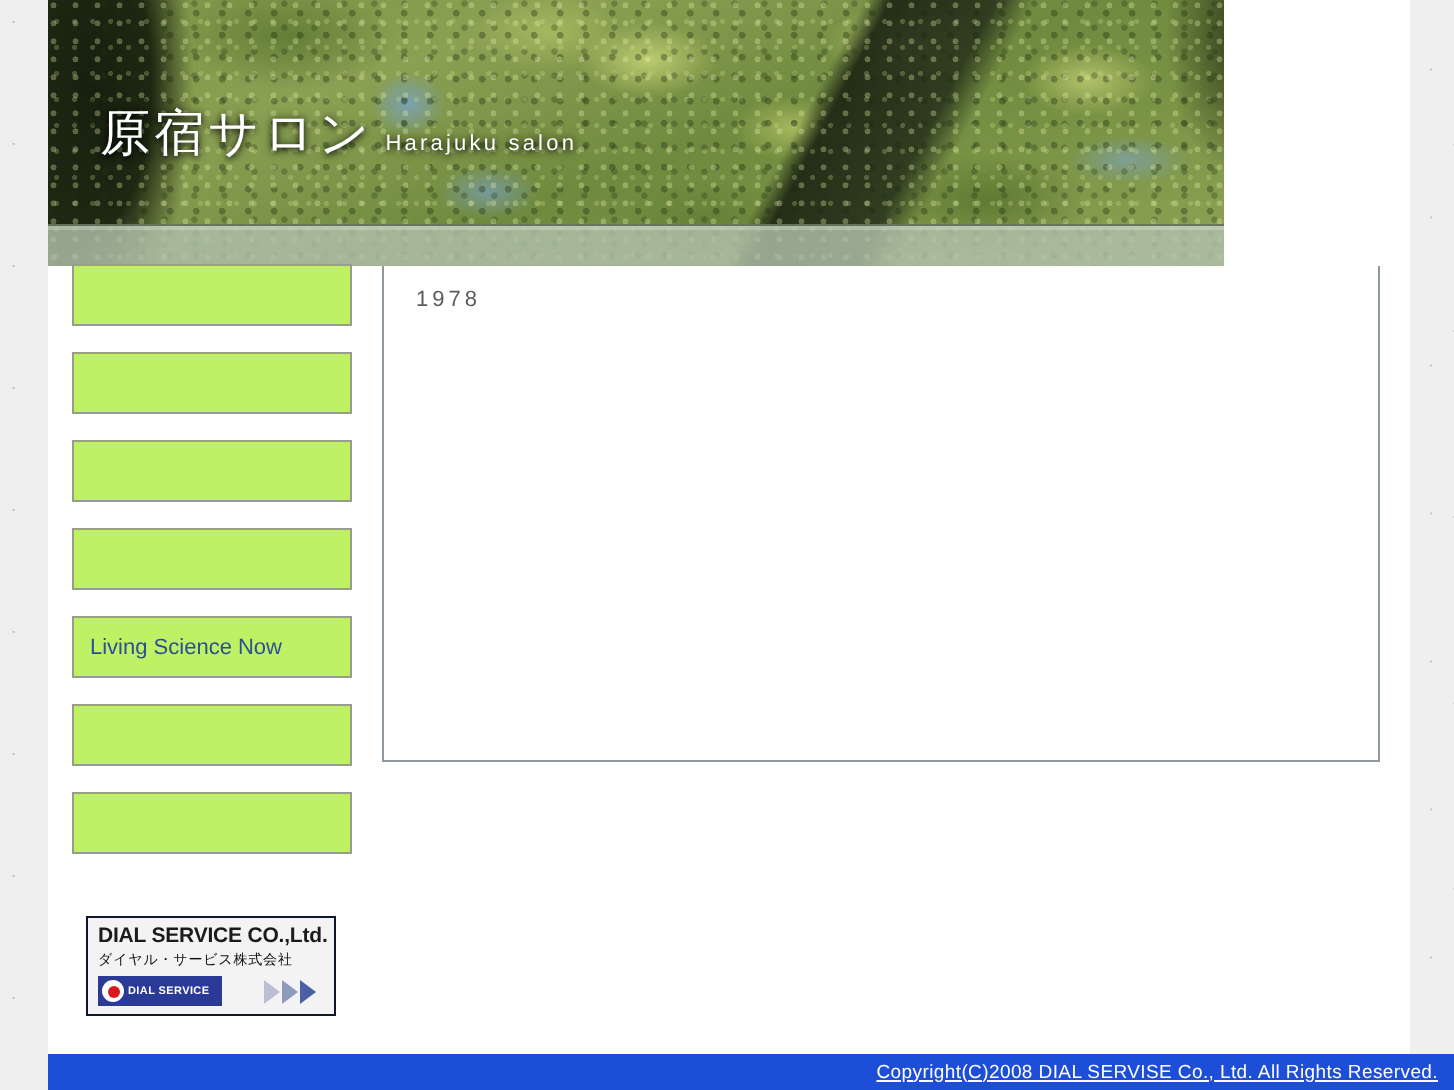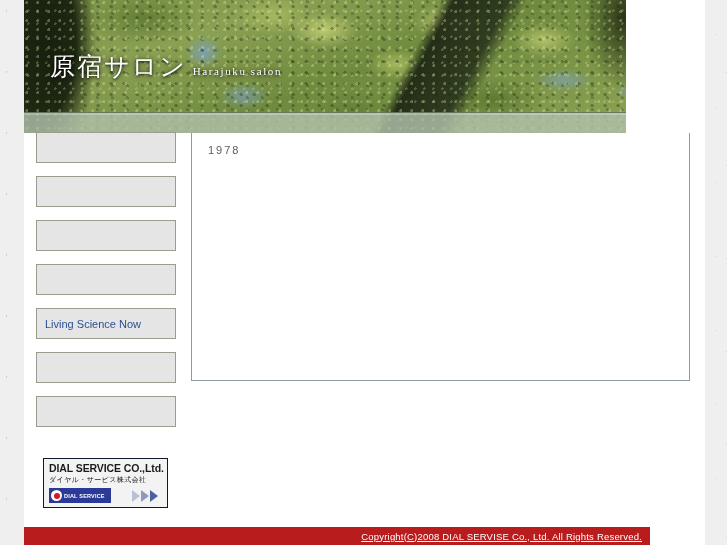--- a/index.html
+++ b/index.html
@@ -36,21 +36,20 @@
     background: #ffffff;
   }
 
   
   #header {
     position: absolute;
     left: 0; top: 0;
     width: 588px;
     height: 133px;
     overflow: hidden;
-    padding-left: 14px;
   }
   .photo {
     position: absolute;
     inset: 0;
     background-color: #6f8a3f;
     background-image:
       
       radial-gradient(ellipse 62px 150px at 22px 42px, #17200f 0%, #1d2712 48%, rgba(35,48,24,0) 82%),
       radial-gradient(ellipse 40px 120px at 6px 100px, #121a0c 0%, rgba(24,33,16,0) 85%),
       
@@ -109,41 +108,41 @@
     text-shadow: 0 1px 3px rgba(0,0,0,.85), 0 0 6px rgba(0,0,0,.55);
   }
   .title-jp {
     font-family: "Liberation Serif", serif;
     font-size: 25px;
     letter-spacing: 2px;
     color: #ffffff;
     white-space: nowrap;
   }
   .title-en {
-    font-family: Liberation Serif, serif;
+    font-family: Liberation Sans, sans-serif;
     font-size: 11px;
     letter-spacing: 1.6px;
     color: #ffffff;
     white-space: nowrap;
   }
 
   
   #sidebar {
     position: absolute;
     left: 12px;
     top: 133px;
     width: 152px;
   }
   .nav-box {
     box-sizing: border-box;
     width: 140px;
     height: 31px;
     margin-bottom: 13px;
     border: 1px solid #9b9d8c;
-    background: #e5e5e5;
+    background: #bef264;
     display: flex;
     align-items: center;
     padding: 0 8px;
     font-size: 11px;
     color: #2c4f93;
     white-space: nowrap;
     overflow: hidden;
   }
   .nav-box:first-child {
     margin-top: -1px;
@@ -251,23 +250,23 @@
     letter-spacing: 2px;
     color: #5c5c5c;
     transform: translateX(16px);
   }
 
   
   #footer {
     position: absolute;
     left: 24px;
     top: 527px;
-    width: 626px;
+    width: 703px;
     height: 18px;
-    background: #b91c1c;
+    background: #1d4ed8;
     display: flex;
     align-items: center;
     justify-content: flex-end;
   }
   .footer-text {
     font-size: 9.5px;
     color: #ffffff;
     text-decoration: underline;
     letter-spacing: .2px;
     padding-right: 8px;

